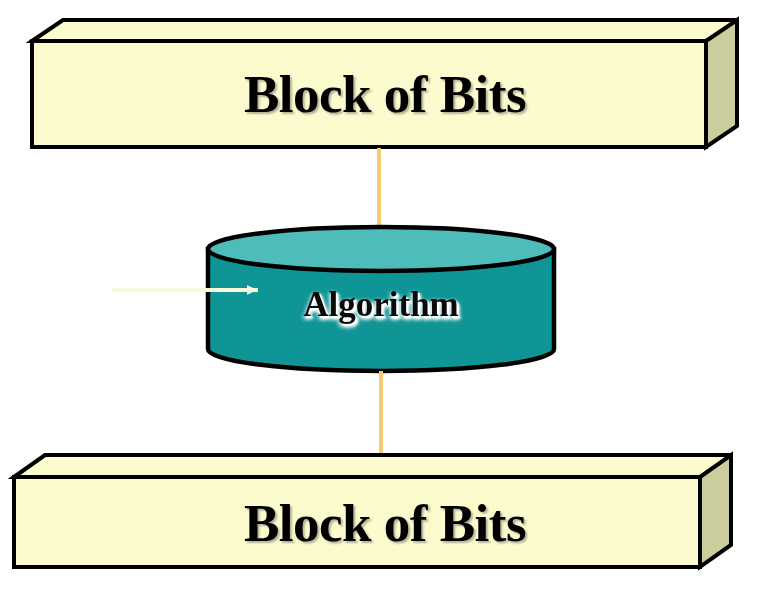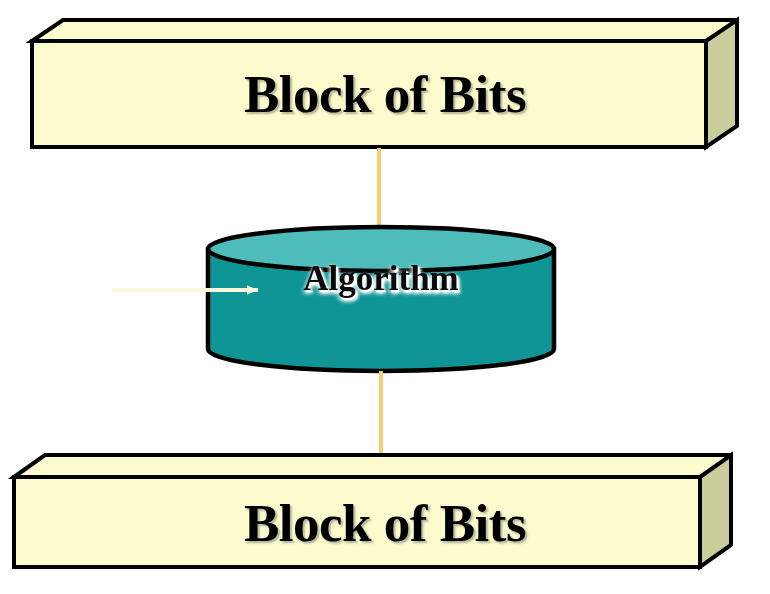--- a/index.html
+++ b/index.html
@@ -49,21 +49,21 @@
     left: 0;
     top: 497px;
     width: 770px;
     text-align: center;
     font-size: 53px;
     letter-spacing: -0.5px;
     text-shadow: 2px 2px 2px rgba(120,120,110,0.55);
   }
   #algorithm-label {
     left: 208px;
-    top: 261px;
+    top: 287px;
     width: 346px;
     text-align: center;
     font-size: 35px;
     color: #0a0a0a;
     text-shadow:
        2px 2px 0 #ffffff,
        3px 3px 3px #ffffff,
       -1px 2px 4px #ffffff,
        1px 3px 5px rgba(255,255,255,0.95);
   }

